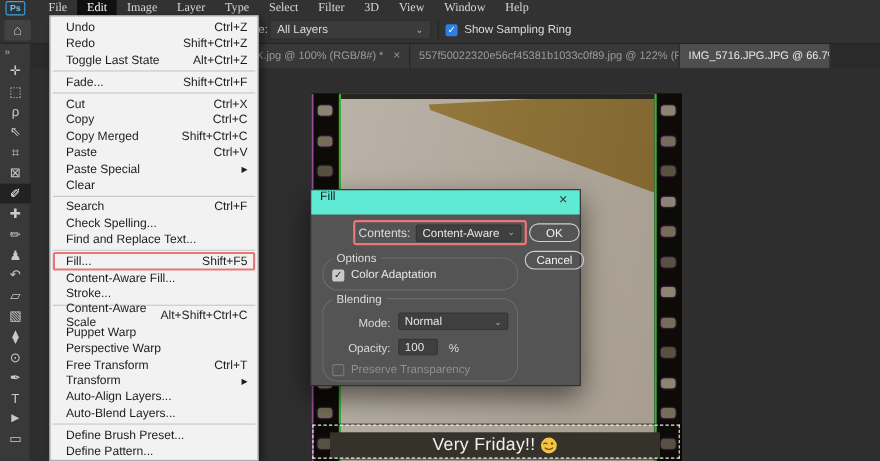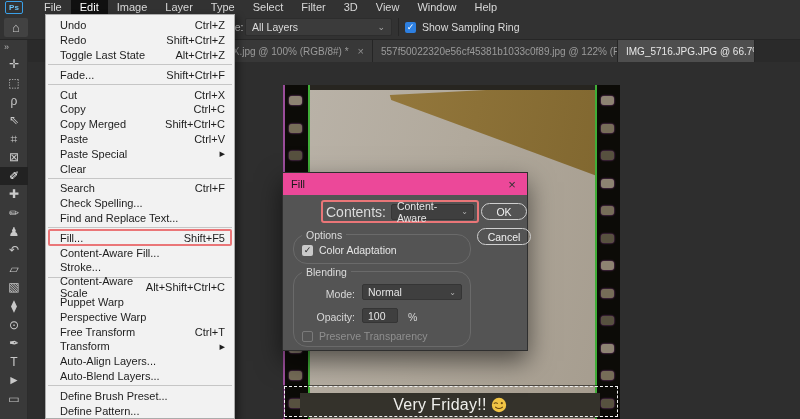--- a/index.html
+++ b/index.html
@@ -5,21 +5,21 @@
   * { margin:0; padding:0; box-sizing:border-box; }
   html,body { width:800px; height:419px; overflow:hidden; background:#2e2e2e;
     font-family:"Liberation Sans", sans-serif; }
   #app { position:relative; width:800px; height:419px; background:#2e2e2e; overflow:hidden; }
 
   
   .menubar { position:absolute; left:0; top:0; width:800px; height:15px; background:#323232;
     display:flex; align-items:center; z-index:55; }
   .ps-logo { width:18px; height:13px; margin:0 12px 0 5px; border:1px solid #3aa0e8; border-radius:2px;
     color:#6cc0f2; font-size:8px; font-weight:bold; display:flex; align-items:center; justify-content:center; }
-  .menubar .mitem { padding:0 9px; height:15px; line-height:15px; font-size:11px; color:#d8d8d8; cursor:default; }
+  .menubar .mitem { padding:0 9px; height:15px; line-height:15px; font-size:11px; color:#d8d8d8; cursor:default;font-family:Liberation Serif, serif; }
   .menubar .mitem.active { background:#101010; color:#ffffff; }
 
   
   .optionsbar { position:absolute; left:0; top:15px; width:800px; height:25px; background:#323232;
     border-bottom:1px solid #262626; z-index:10; }
   .home-tile { position:absolute; left:4px; top:3px; width:24px; height:19px; background:#424242;
     border-radius:2px; color:#c8c8c8; font-size:13px; display:flex; align-items:center; justify-content:center; }
   .sample-label { position:absolute; left:205px; top:6px; font-size:10.5px; color:#c8c8c8; }
   .sample-dd { position:absolute; left:245px; top:3px; width:147px; height:18px; background:#3b3b3b;
     border:1px solid #2d2d2d; border-radius:2px; display:flex; align-items:center; padding:0 6px;
@@ -62,27 +62,27 @@
   .hole { position:absolute; width:13px; height:9px; border-radius:3px; box-shadow:0 0 2px #a855a8; }
   .caption-bar { position:absolute; left:17px; right:20px; top:308px; height:24px; background:#34322b;
     display:flex; align-items:center; justify-content:center; gap:4px; }
   .caption-text { font-size:16px; color:#efefec; letter-spacing:.3px; }
   .ants { position:absolute; left:1px; top:301px; width:334px; height:31px;
     border:1px dashed #f2f2f2; box-shadow:0 0 0 1px rgba(0,0,0,.55); z-index:4; }
 
   
   .dialog { position:absolute; left:282px; top:172px; width:246px; height:179px; background:#545454;
     border:1px solid #2f2f2f; box-shadow:0 10px 24px rgba(0,0,0,.55); z-index:40; }
-  .dlg-title { height:22px; background:#ec4899; display:flex; align-items:center; }
+  .dlg-title { height:22px; background:#5eead4; display:flex; }
   .dlg-title .t { font-size:11px; color:#1a1a1a; padding-left:8px; }
   .dlg-title .x { margin-left:auto; width:30px; text-align:center; font-size:13px; color:#333333; }
   .dlg-body { position:relative; height:157px; }
   .red-box { position:absolute; left:38px; top:5px; width:158px; height:23px;
     border:2px solid #ea7678; border-radius:3px; display:flex; align-items:center; padding:0 3px; gap:5px; }
-  .red-box .lbl { font-size:14px; color:#dcdcdc; }
+  .red-box .lbl { font-size:11px; color:#dcdcdc; }
   .dd { background:#3f3f3f; border:1px solid #353535; border-radius:2px; display:flex; align-items:center;
     padding:0 5px; font-size:10.5px; color:#e6e6e6; }
   .contents-dd { width:96px; height:16px; }
   .dd .chev { margin-left:auto; font-size:8px; color:#b0b0b0; }
   .pill { position:absolute; height:17px; border:1px solid #cfcfcf; border-radius:9px; font-size:10.5px;
     color:#f2f2f2; display:flex; align-items:center; justify-content:center; background:transparent; }
   .ok-btn { left:198px; top:8px; width:46px;text-align:right; }
   .cancel-btn { left:194px; top:33px; width:54px; }
   .fset { position:absolute; left:10px; border:1px solid #6a6a6a; border-radius:14px; }
   .fset .legend { position:absolute; top:-6px; left:8px; background:#545454; padding:0 4px;

